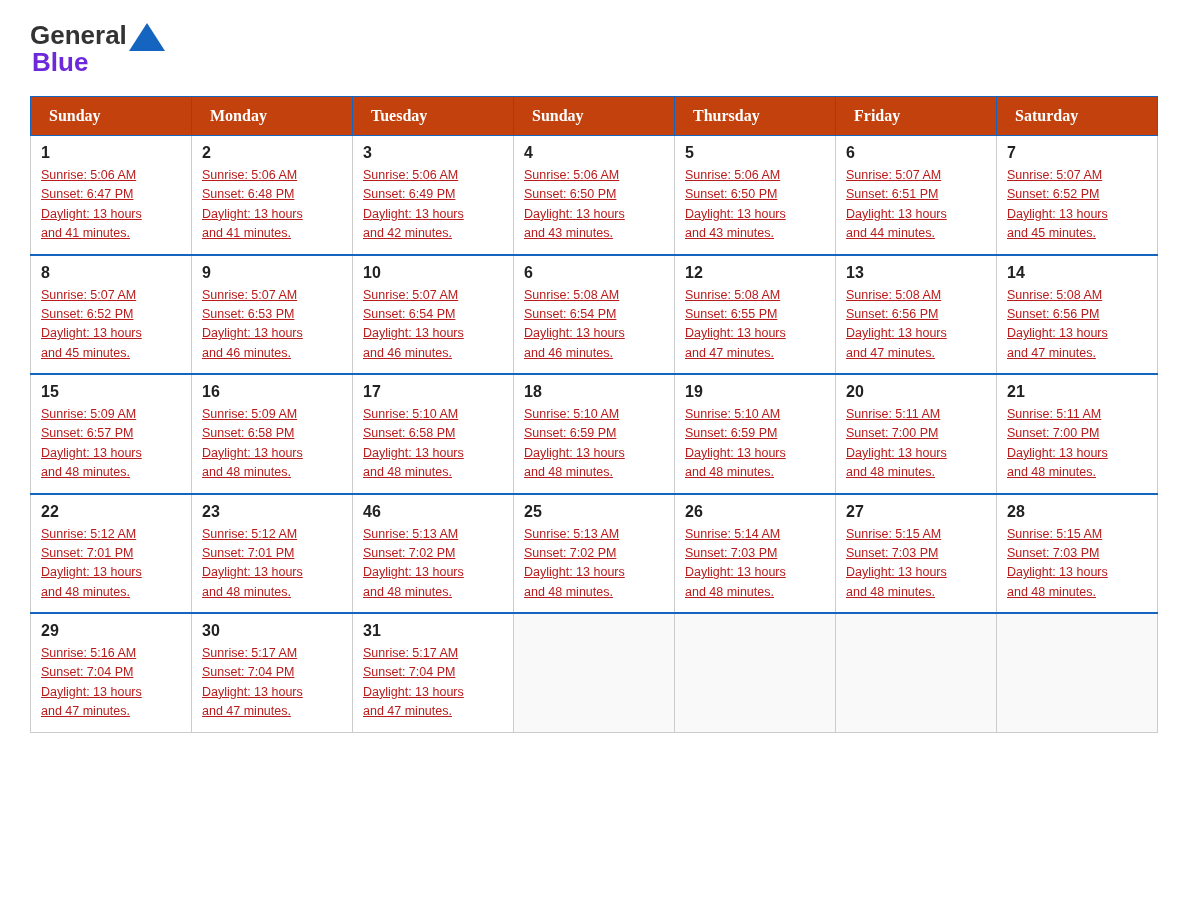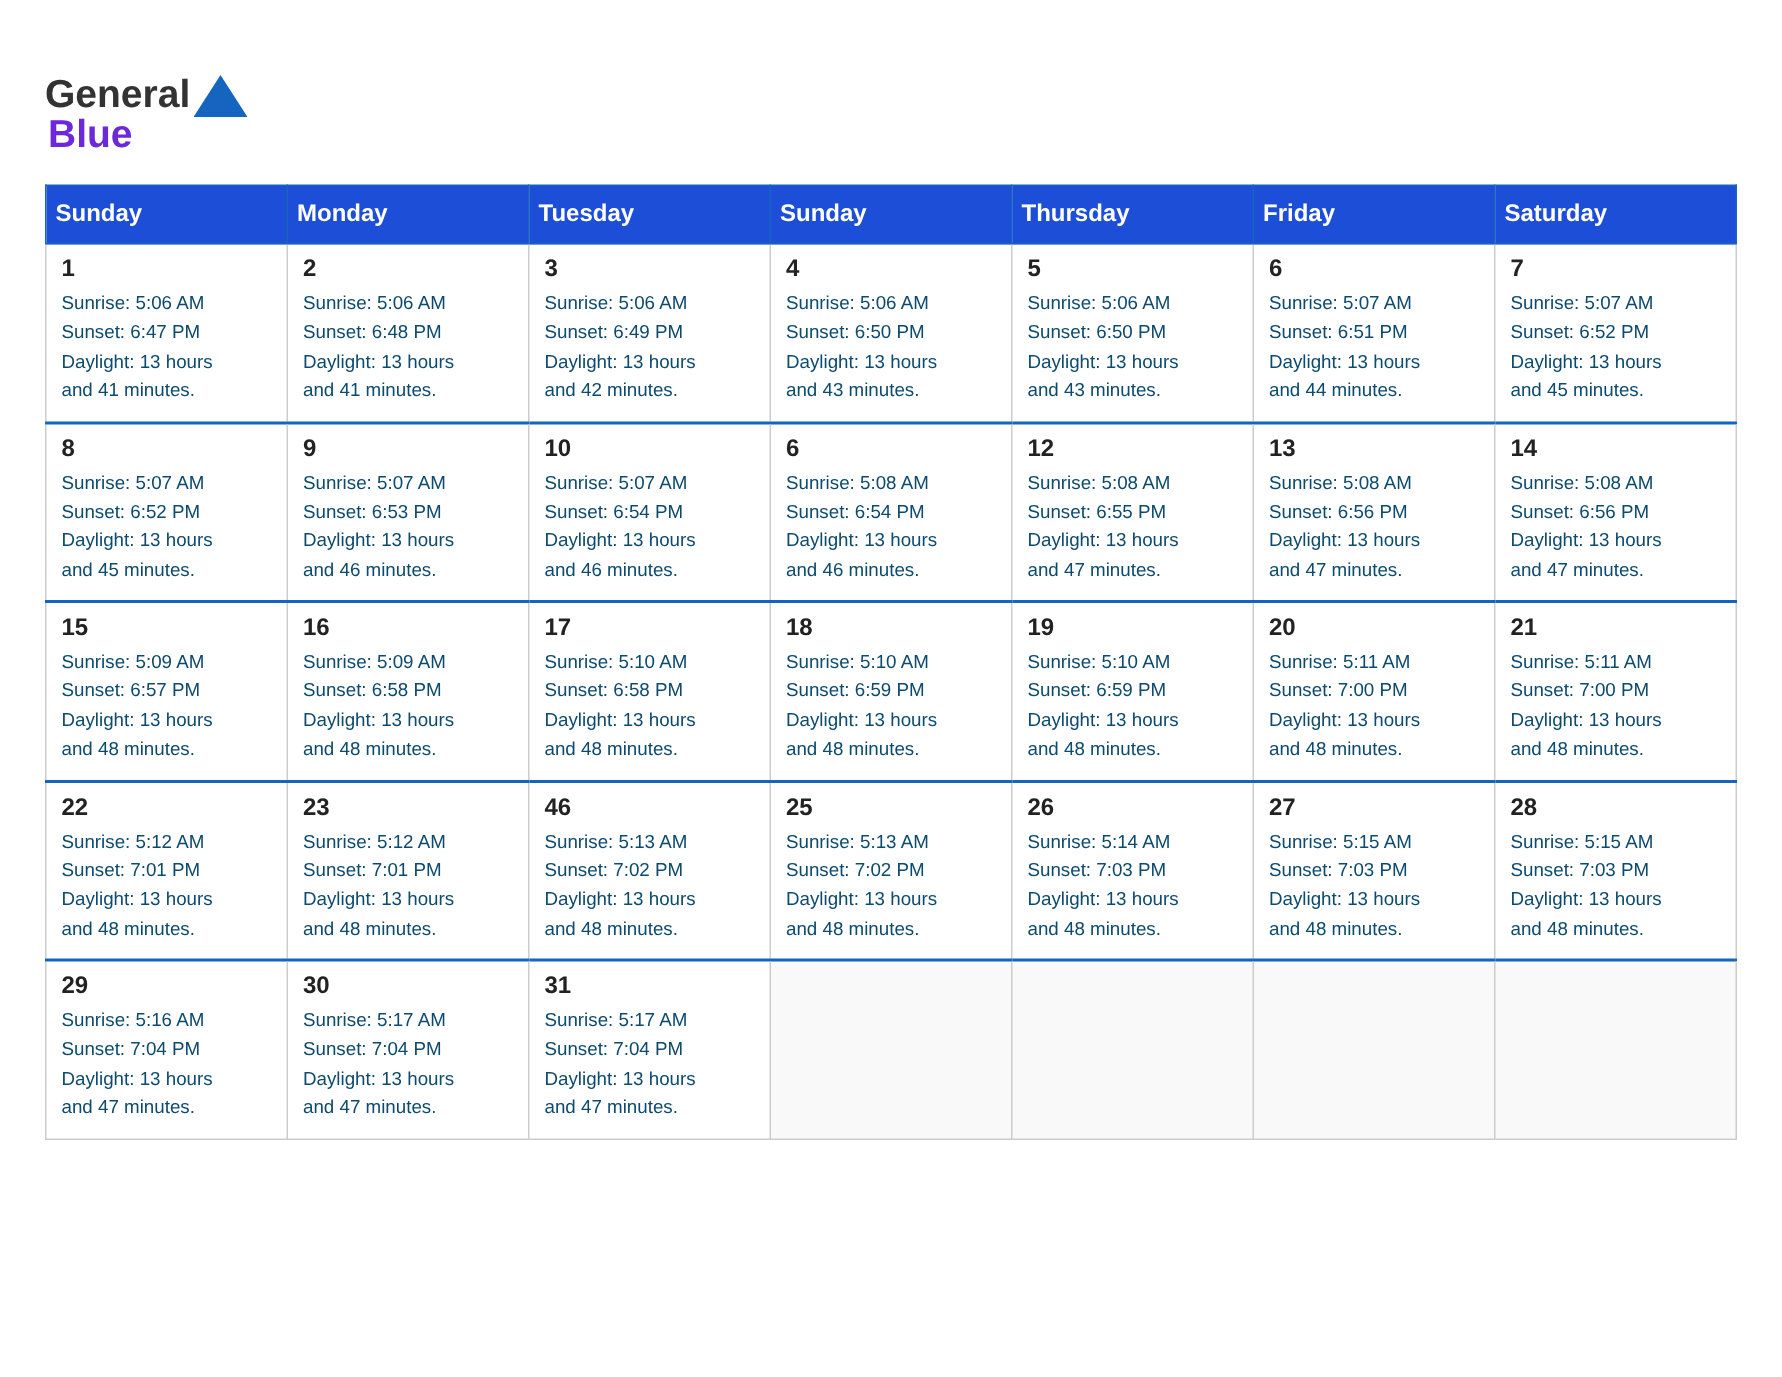--- a/index.html
+++ b/index.html
@@ -18,21 +18,20 @@
     }
     .logo {
       display: flex;
       flex-direction: column;
       align-items: flex-start;
     }
     .logo-text {
       display: flex;
       align-items: center;
       gap: 0;
-      margin-top: 27px;
     }
     .logo-general {
       font-size: 26px;
       font-weight: bold;
       color: #333;
     }
     .logo-blue-part {
       display: flex;
       align-items: center;
     }
@@ -54,27 +53,28 @@
       font-size: 22px;
       color: #555;
       margin-top: 4px;
     }
     .calendar-table {
       width: 100%;
       border-collapse: collapse;
       table-layout: fixed;
     }
     .calendar-table th {
-      background: #1d4ed8;
+      background: #c2410c;
       color: #fff;
       font-size: 16px;
       font-weight: bold;
-      padding: 10px 6px;
+      padding: 10px 18px;
       text-align: left;
       border: 1px solid #1565C0;
+      font-family: Liberation Serif, serif;
     }
     .calendar-table td {
       vertical-align: top;
       padding: 8px 10px 10px 10px;
       border: 1px solid #ccc;
       font-size: 12.5px;
       color: #333;
       height: 110px;
       background: #fff;
     }
@@ -84,21 +84,22 @@
     .day-number {
       font-size: 16px;
       font-weight: bold;
       color: #222;
       display: block;
       margin-bottom: 4px;
     }
     .day-info {
       font-size: 12.5px;
       line-height: 1.55;
-      color: #0c4a6e;
+      color: #b91c1c;
+      text-decoration: underline;
     }
     .row-divider td {
       border-top: 2px solid #1565C0;
     }
   </style>
 </head>
 <body>
 
 <div class="header">
   <div class="logo">

